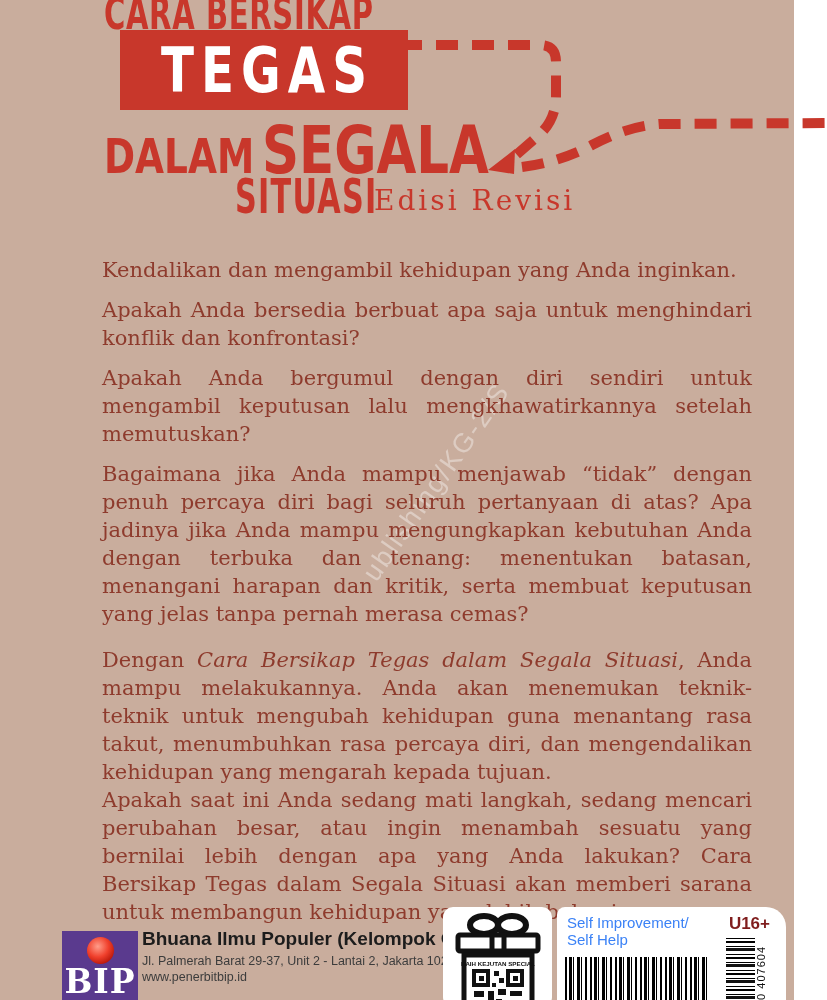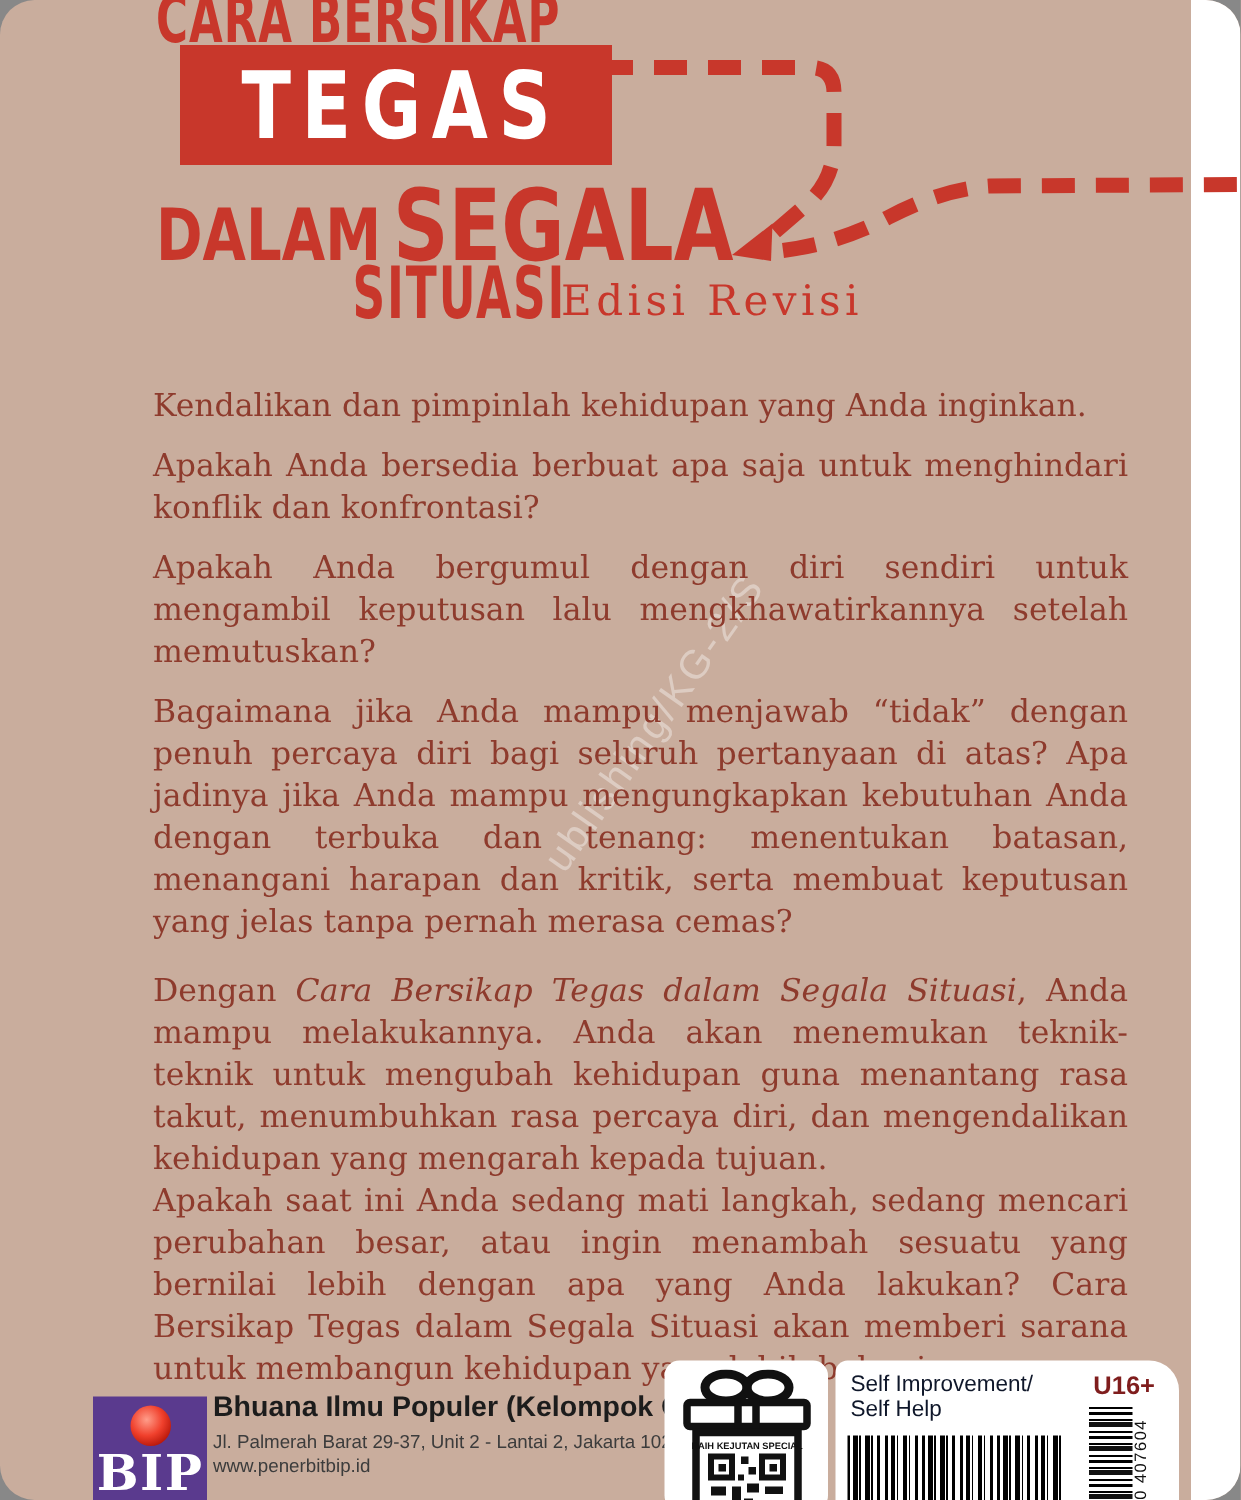--- a/index.html
+++ b/index.html
@@ -4,21 +4,20 @@
 <style>
   * { margin: 0; padding: 0; box-sizing: border-box; }
   html, body { background: #888; }
   .page {
     position: relative;
     width: 827px;
     height: 1000px;
     background: #c9ad9d;
     overflow: hidden;
     font-family: "DejaVu Serif", serif;
-    border-radius: 23px;
   }
   
   .white-strip {
     position: absolute;
     right: 0; top: 0;
     width: 33px; height: 1000px;
     background: #ffffff;
     z-index: 1;
   }
   
@@ -139,21 +138,21 @@
   .barcode-panel {
     position: absolute; left: 557px; top: 907px;
     width: 229px; height: 100px;
     background: #ffffff;
     border-radius: 8px 20px 0 0;
     z-index: 2;
   }
   .cat-text {
     position: absolute; left: 10px; top: 7px;
     font-family: "Liberation Sans", sans-serif;
-    font-size: 15px; line-height: 17px; color: #0f172a;
+    font-size: 15px; line-height: 17px; color: #3b82f6;
   }
   .age-rating {
     position: absolute; right: 16px; top: 7px;
     font-family: "Liberation Sans", sans-serif;
     font-weight: bold; font-size: 17px; color: #7f1d1d;
   }
   .main-barcode {
     position: absolute; left: 8px; top: 50px;
     width: 145px; height: 50px;
     background: repeating-linear-gradient(90deg,
@@ -199,21 +198,21 @@
 
   <svg class="arrow-svg" width="827" height="230" viewBox="0 0 827 230">
     <path d="M 364 45 H 540 Q 556 45 556 62 V 96 Q 556 120 538 136 L 516 155" fill="none" stroke="#c8372b" stroke-width="10" stroke-dasharray="22 14"></path>
     <path d="M 522 167 Q 560 162 592 145 Q 628 126 660 124 L 827 123" fill="none" stroke="#c8372b" stroke-width="10" stroke-dasharray="22 14"></path>
     <polygon points="488,170 515,149 514,174" fill="#c8372b"></polygon>
   </svg>
 
   <div class="watermark">ublishing/KG-2/S</div>
 
   <div class="body-text">
-    <p>Kendalikan dan pimpinlah kehidupan yang Anda inginkan.</p>
+    <p>Kendalikan dan mengambil kehidupan yang Anda inginkan.</p>
     <p>Apakah Anda bersedia berbuat apa saja untuk menghindari konflik dan konfrontasi?</p>
     <p>Apakah Anda bergumul dengan diri sendiri untuk mengambil keputusan lalu mengkhawatirkannya setelah memutuskan?</p>
     <p>Bagaimana jika Anda mampu menjawab “tidak” dengan penuh percaya diri bagi seluruh pertanyaan di atas? Apa jadinya jika Anda mampu mengungkapkan kebutuhan Anda dengan terbuka dan tenang: menentukan batasan, menangani harapan dan kritik, serta membuat keputusan yang jelas tanpa pernah merasa cemas?</p>
     <p class="closing"><span>Dengan </span><span class="it">Cara Bersikap Tegas dalam Segala Situasi</span><span>, Anda mampu melakukannya. Anda akan menemukan teknik-teknik untuk mengubah kehidupan guna menantang rasa takut, menumbuhkan rasa percaya diri, dan mengendalikan kehidupan yang mengarah kepada tujuan.</span></p>
     <p class="closing2">Apakah saat ini Anda sedang mati langkah, sedang mencari perubahan besar, atau ingin menambah sesuatu yang bernilai lebih dengan apa yang Anda lakukan? Cara Bersikap Tegas dalam Segala Situasi akan memberi sarana untuk membangun kehidupan yang lebih bahagia.</p>
   </div>
 
   <div class="bip-logo">
     <div class="bip-ball"></div>
     <div class="bip-text">BIP</div>

